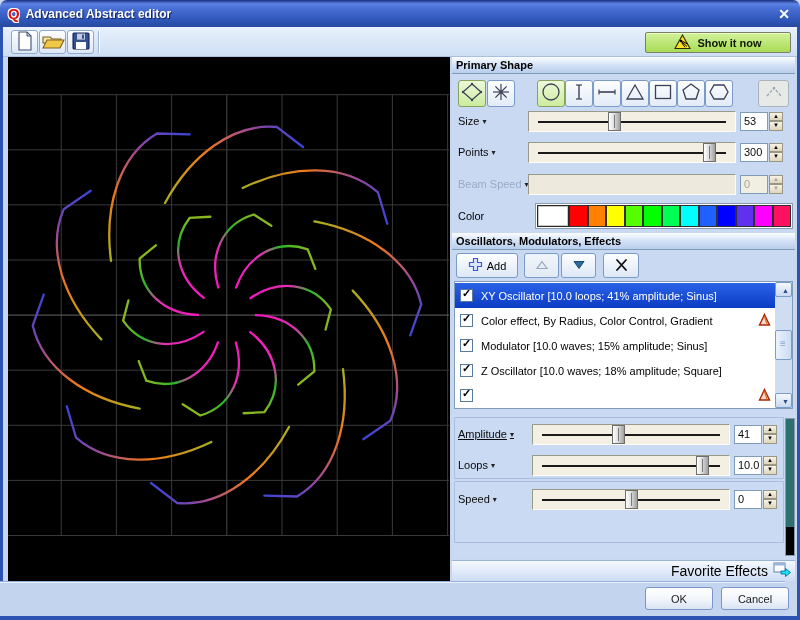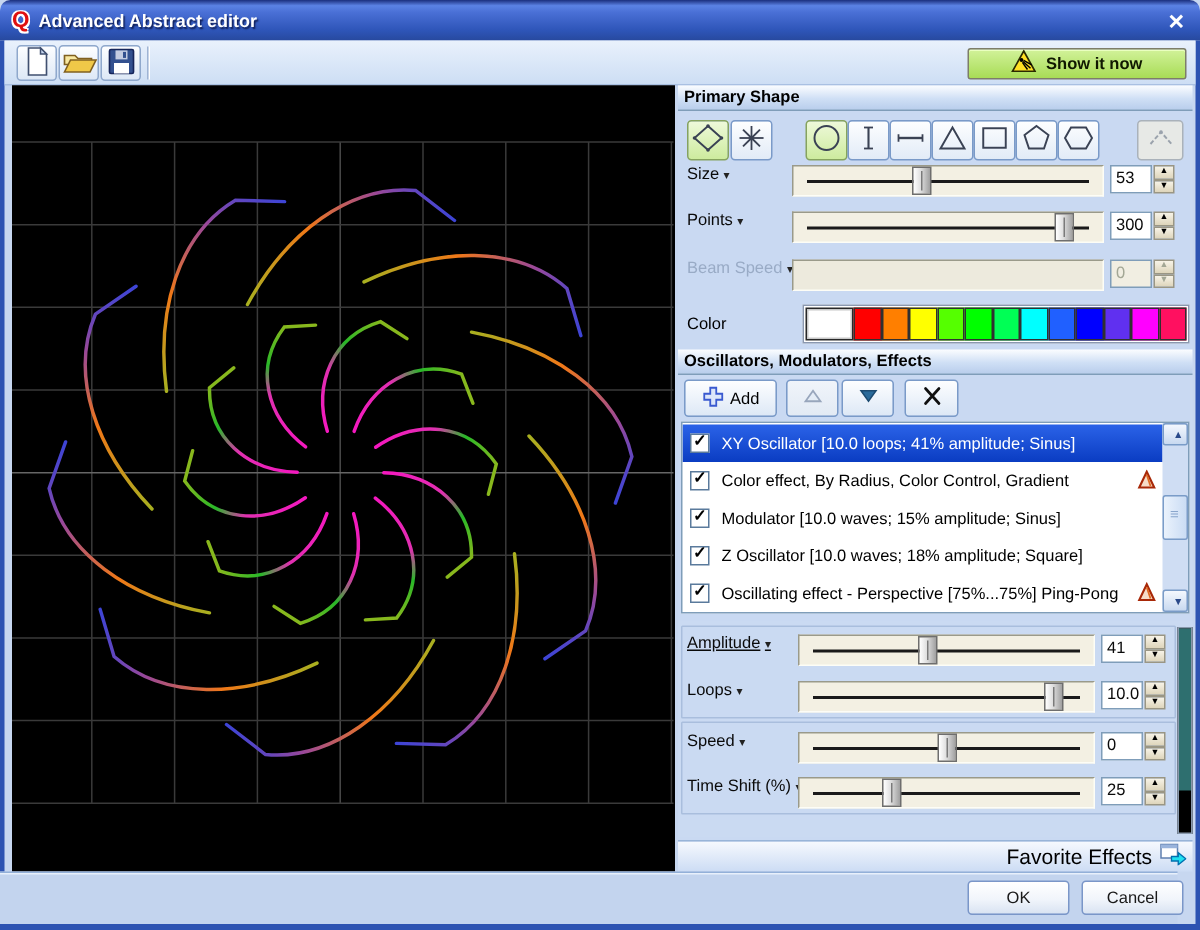--- a/index.html
+++ b/index.html
@@ -32,21 +32,21 @@
   #panel{position:absolute;left:452px;top:57px;width:343px;height:524px;background:#c9d9f2;}
   .hdr{position:absolute;left:0;width:343px;height:17px;font-size:11px;font-weight:bold;color:#000;
     padding:2px 0 0 4px;background:linear-gradient(180deg,#fbfdff,#cfdff5 55%,#b9ceec);border-bottom:1px solid #7f9db9;}
   
   #shapeRow{position:absolute;left:0;top:22px;width:343px;height:28px;}
   .sbtn{position:absolute;top:1px;height:27px;border:1px solid #7a9ac8;border-radius:3px;
     background:linear-gradient(180deg,#fdfeff,#e2ebf7);display:flex;align-items:center;justify-content:center;}
   .sbtn.sel{background:linear-gradient(180deg,#eef9da,#cdeb9e);border-color:#86a35e;}
   .sbtn.dis{background:#e7e9e6;border-color:#aab2ba;}
   
-  .srow{position:absolute;left:0;height:22px;width:343px;display:flex;align-items:flex-start;font-size:11px;color:#0a0a0a;}
+  .srow{position:absolute;left:0;height:22px;width:343px;display:flex;align-items:center;font-size:11px;color:#0a0a0a;}
   .slabel{width:76px;padding-left:6px;display:flex;align-items:center;gap:3px;white-space:nowrap;}
   .dd{font-size:8px;color:#222;margin-top:1px;}
   .track{position:relative;height:21px;background:#f3f0e3;border:1px solid;border-color:#9a9a8a #fdfdf6 #fdfdf6 #9a9a8a;}
   .groove{position:absolute;left:9px;right:9px;top:9px;height:2px;background:#1a1a1a;}
   .thumb{position:absolute;top:0px;width:13px;height:19px;border:1px solid #6e6e6e;
     background:linear-gradient(90deg,#ffffff,#dedede 45%,#a0a0a0);}
   .thumb::after{content:"";position:absolute;left:5px;top:2px;width:1px;height:13px;background:#7a7a7a;}
   .vbox{width:28px;height:19px;background:#fff;border:1px solid #7f9db9;margin-left:4px;
     font-size:11px;padding:2px 0 0 3px;}
   .spin{width:14px;height:19px;margin-left:1px;display:flex;flex-direction:column;}
@@ -429,21 +429,20 @@
         <div class="lrow" style="top: 76px;">
           <div class="cb">
             <span>✓</span>
           </div>
           <span style="white-space: nowrap;">Z Oscillator [10.0 waves; 18% amplitude; Square]</span>
         </div>
         <div class="lrow" style="top: 101px;">
           <div class="cb">
             <span>✓</span>
           </div>
-          <span style="white-space: nowrap;">Oscillating effect - Perspective [75%...75%] Ping-Pong</span>
           <span class="warn"><svg width="13" height="13" viewBox="0 0 13 13">
               <path d="M6.5 1.5 L11.5 12 H1.5 Z" fill="#f6dcc8" stroke="#a82808" stroke-width="1.4"></path>
               <line x1="6.5" y1="3.5" x2="9" y2="11" stroke="#e06820" stroke-width="1.2"></line>
             </svg></span>
         </div>
         <div class="lrow" style="top: 126px;"></div>
         <div id="lscroll">
           <button class="scbtn" style="top:0">▲</button>
 <div id="scthumb"></div>
 <button class="scbtn" style="bottom:0">▼</button>
@@ -489,35 +488,20 @@
         <div class="srow" style="top: 74px;">
           <span class="slabel" style="width: 80px;">
             <span>Speed</span>
             <span class="dd">▾</span>
           </span>
           <div class="track" style="width: 198px;">
             <div class="groove"></div>
             <div class="thumb" style="left: 92px;"></div>
           </div>
           <div class="vbox">0</div>
-          <div class="spin">
-            <button class="spbtn">▲</button>
-            <button class="spbtn">▼</button>
-          </div>
-        </div>
-        <div class="srow" style="top: 104px;">
-          <span class="slabel" style="width: 80px;">
-            <span>Time Shift (%)</span>
-            <span class="dd">▾</span>
-          </span>
-          <div class="track" style="width: 198px;">
-            <div class="groove"></div>
-            <div class="thumb" style="left: 55.04px;"></div>
-          </div>
-          <div class="vbox">25</div>
           <div class="spin">
             <button class="spbtn">▲</button>
             <button class="spbtn">▼</button>
           </div>
         </div>
       </div>
 
     <div id="favbar">
       <span>Favorite Effects</span>
       <span id="favIconSlot"><svg width="18" height="15" viewBox="0 0 18 15">

